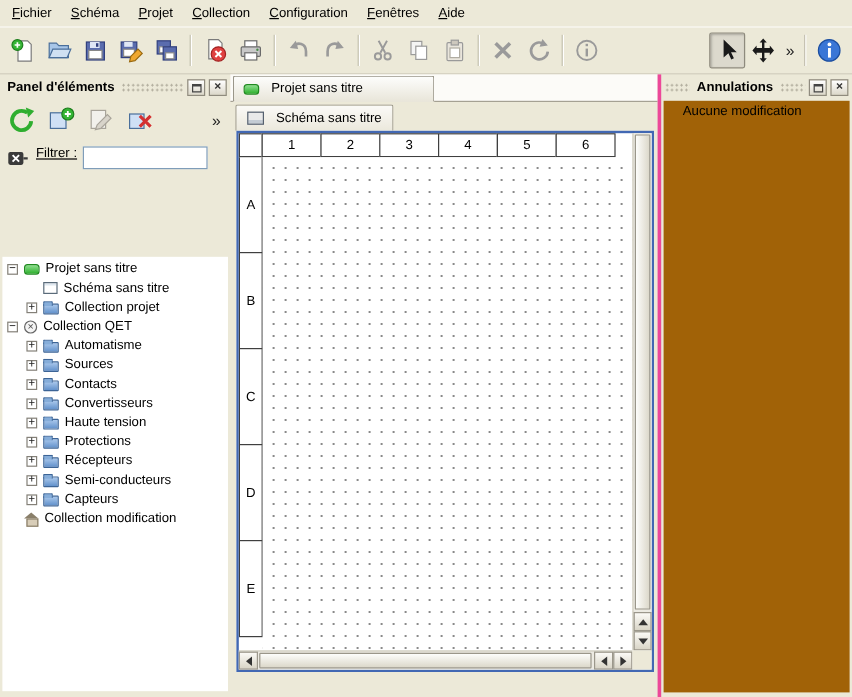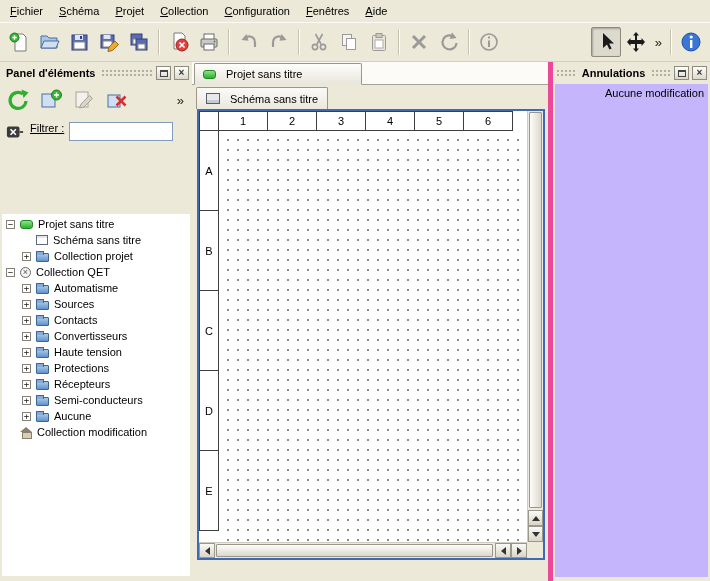--- a/index.html
+++ b/index.html
@@ -25,21 +25,21 @@
   .tbtn.pressed { border:1px solid #8e8a7d; background:#dcd9cd;
     box-shadow:inset 1px 1px 2px rgba(0,0,0,.25); }
   .tsep { width:2px; height:26px; border-left:1px solid #c6c2b2; border-right:1px solid #ffffff;
     margin:0 4px; flex:none; }
   .chev { font-size:13px; color:#222; padding:0 4px; flex:none; }
   .spacer { flex:1; }
 
   
   .left-panel  { position:absolute; top:62px; left:0; width:192px; bottom:0; }
   .right-panel { position:absolute; top:62px; left:548px; right:0; bottom:0;
-    border-left:5px solid #ec4899;text-align:right; }
+    border-left:3px solid #ec4899; }
   .dock-titlebar { height:18px; margin:2px 3px 0 3px; display:flex; align-items:center; gap:3px;font-weight:bold; }
   .dock-title { padding:0 3px; white-space:nowrap; }
   .dock-dots { flex:1; height:8px;
     background-image:radial-gradient(#b3af9f 1px, transparent 1.1px);
     background-size:4px 4px; }
   .dock-btn { width:15px; height:14px; flex:none; display:flex; align-items:center; justify-content:center;
     border:1px solid #8f8b7e; background:linear-gradient(#ffffff,#dcd8ca); font-size:10px;
     line-height:1; color:#333; }
   .float-glyph { width:8px; height:7px; border:1px solid #444; border-top-width:2px; }
 
@@ -126,21 +126,21 @@
     background:linear-gradient(90deg,#fdfdfb,#dcd8ca); }
   .hscroll .sthumb { left:17px; top:1px; bottom:1px; right:34px;
     background:linear-gradient(#fdfdfb,#dcd8ca); }
   .arr { width:0; height:0; }
   .arr-up    { border-left:4px solid transparent; border-right:4px solid transparent; border-bottom:5px solid #333; }
   .arr-down  { border-left:4px solid transparent; border-right:4px solid transparent; border-top:5px solid #333; }
   .arr-left  { border-top:4px solid transparent; border-bottom:4px solid transparent; border-right:5px solid #333; }
   .arr-right { border-top:4px solid transparent; border-bottom:4px solid transparent; border-left:5px solid #333; }
 
   
-  .undo-list { position:absolute; top:22px; left:2px; right:2px; bottom:4px; background:#c4b5fd; }
+  .undo-list { position:absolute; top:22px; left:2px; right:2px; bottom:4px; background:#a16207;padding-left:12px; }
   .undo-empty { padding:3px 4px; }
 </style>
 </head>
 <body>
 
 <div class="app">
 
   <div class="menubar">
     <span class="menu-item">Fichier</span>
     <span class="menu-item">Schéma</span>
@@ -388,21 +388,21 @@
         <span class="tlabel">Récepteurs</span>
       </div>
       <div class="trow lvl1">
         <span class="expander">+</span>
         <span class="ticon ico-folder"></span>
         <span class="tlabel">Semi-conducteurs</span>
       </div>
       <div class="trow lvl1">
         <span class="expander">+</span>
         <span class="ticon ico-folder"></span>
-        <span class="tlabel">Aucune</span>
+        <span class="tlabel">Capteurs</span>
       </div>
       <div class="trow lvl0">
         <span class="expander empty"></span>
         <span class="ticon ico-home"></span>
         <span class="tlabel">Collection modification</span>
       </div>
     </div>
   </div>
 
   <div class="center">

